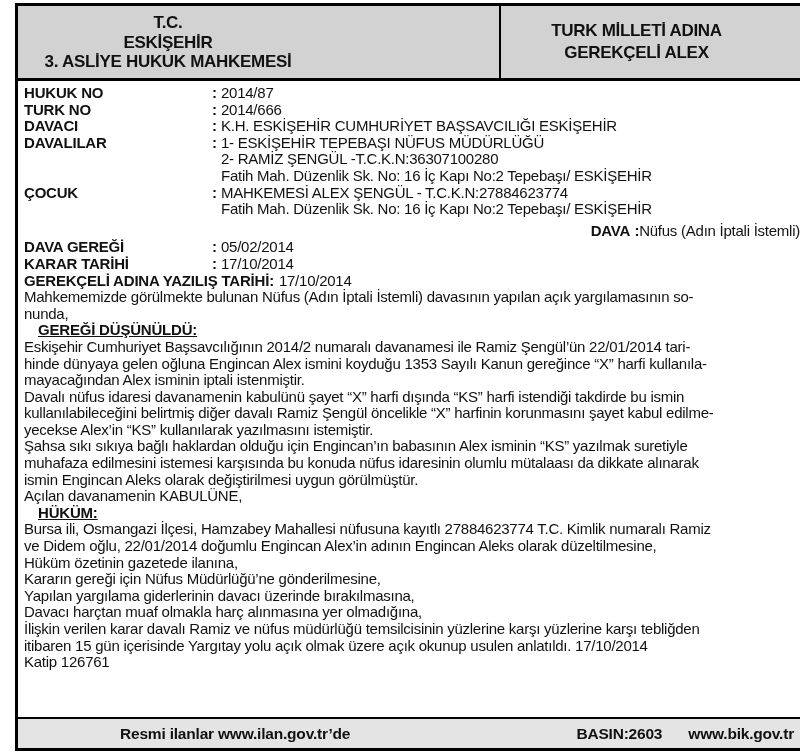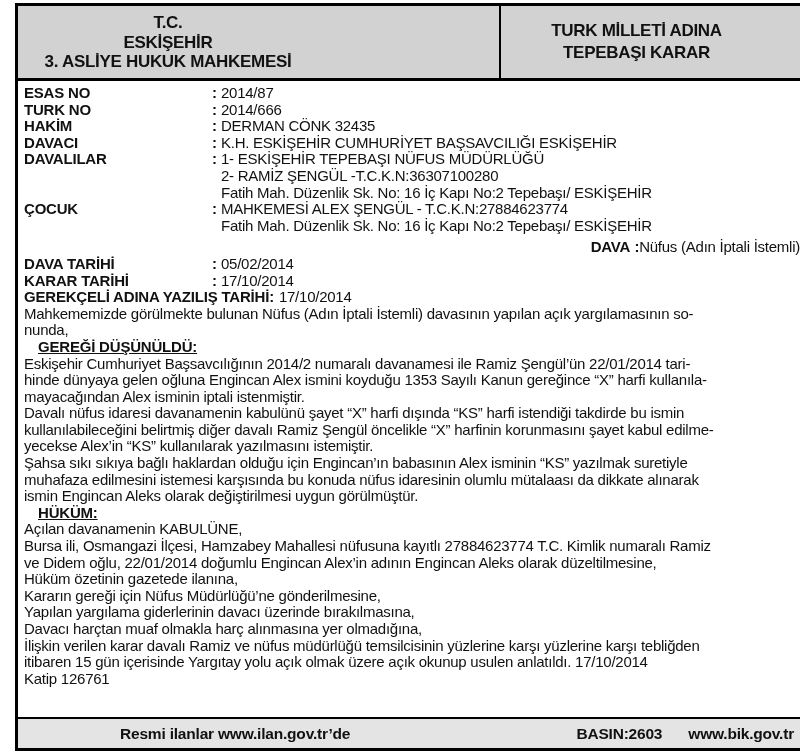--- a/index.html
+++ b/index.html
@@ -103,59 +103,58 @@
     <div class="hdr">
       <div class="hdr-left">
         <div class="hdr-left-inner" id="court-block">
             <div>T.C.</div>
             <div>ESKİŞEHİR</div>
             <div>3. ASLİYE HUKUK MAHKEMESİ</div>
           </div>
       </div>
       <div class="hdr-right" id="title-block">
           <div>TURK MİLLETİ ADINA</div>
-          <div>TEPEBAŞI KARAR</div>
+          <div>GEREKÇELİ ALEX</div>
         </div>
     </div>
 
     <div class="doc-body">
       <div id="fields">
-          <div class="field-row"><span class="field-label">ESAS NO</span><span class="field-sep">:</span><span class="field-value">2014/87</span></div>
+          <div class="field-row"><span class="field-label">HUKUK NO</span><span class="field-sep">:</span><span class="field-value">2014/87</span></div>
           <div class="field-row"><span class="field-label">TURK NO</span><span class="field-sep">:</span><span class="field-value">2014/666</span></div>
-          <div class="field-row"><span class="field-label">HAKİM</span><span class="field-sep">:</span><span class="field-value">DERMAN CÖNK 32435</span></div>
           <div class="field-row"><span class="field-label">DAVACI</span><span class="field-sep">:</span><span class="field-value">K.H. ESKİŞEHİR CUMHURİYET BAŞSAVCILIĞI ESKİŞEHİR</span></div>
           <div class="field-row"><span class="field-label">DAVALILAR</span><span class="field-sep">:</span><span class="field-value">1- ESKİŞEHİR TEPEBAŞI NÜFUS MÜDÜRLÜĞÜ</span></div>
           <div class="field-row"><span class="field-label"></span><span class="field-sep"></span><span class="field-value">2- RAMİZ ŞENGÜL -T.C.K.N:36307100280</span></div>
           <div class="field-row"><span class="field-label"></span><span class="field-sep"></span><span class="field-value">Fatih Mah. Düzenlik Sk. No: 16 İç Kapı No:2 Tepebaşı/ ESKİŞEHİR</span></div>
           <div class="field-row"><span class="field-label">ÇOCUK</span><span class="field-sep">:</span><span class="field-value">MAHKEMESİ ALEX ŞENGÜL - T.C.K.N:27884623774</span></div>
           <div class="field-row"><span class="field-label"></span><span class="field-sep"></span><span class="field-value">Fatih Mah. Düzenlik Sk. No: 16 İç Kapı No:2 Tepebaşı/ ESKİŞEHİR</span></div>
           <div class="field-row gap"><span class="field-label">DAVA</span><span class="field-sep">:</span><span class="field-value">Nüfus (Adın İptali İstemli)</span></div>
-          <div class="field-row"><span class="field-label">DAVA TARİHİ</span><span class="field-sep">:</span><span class="field-value">05/02/2014</span></div>
+          <div class="field-row"><span class="field-label">DAVA GEREĞİ</span><span class="field-sep">:</span><span class="field-value">05/02/2014</span></div>
           <div class="field-row"><span class="field-label">KARAR TARİHİ</span><span class="field-sep">:</span><span class="field-value">17/10/2014</span></div>
         </div>
 
       <div class="inline-row">
         <span class="inline-label">GEREKÇELİ ADINA YAZILIŞ TARİHİ</span><span class="inline-sep">:</span><span class="inline-value">17/10/2014</span>
       </div>
 
       <div id="body-lines">
           <div class="body-line">Mahkememizde görülmekte bulunan Nüfus (Adın İptali İstemli) davasının yapılan açık yargılamasının so-</div>
           <div class="body-line">nunda,</div>
           <div class="body-line"><span class="heading-text">GEREĞİ DÜŞÜNÜLDÜ:</span></div>
           <div class="body-line">Eskişehir Cumhuriyet Başsavcılığının 2014/2 numaralı davanamesi ile Ramiz Şengül’ün 22/01/2014 tari-</div>
           <div class="body-line">hinde dünyaya gelen oğluna Engincan Alex ismini koyduğu 1353 Sayılı Kanun gereğince “X” harfi kullanıla-</div>
           <div class="body-line">mayacağından Alex isminin iptali istenmiştir.</div>
           <div class="body-line">Davalı nüfus idaresi davanamenin kabulünü şayet “X” harfi dışında “KS” harfi istendiği takdirde bu ismin</div>
           <div class="body-line">kullanılabileceğini belirtmiş diğer davalı Ramiz Şengül öncelikle “X” harfinin korunmasını şayet kabul edilme-</div>
           <div class="body-line">yecekse Alex’in “KS” kullanılarak yazılmasını istemiştir.</div>
           <div class="body-line">Şahsa sıkı sıkıya bağlı haklardan olduğu için Engincan’ın babasının Alex isminin “KS” yazılmak suretiyle</div>
           <div class="body-line">muhafaza edilmesini istemesi karşısında bu konuda nüfus idaresinin olumlu mütalaası da dikkate alınarak</div>
           <div class="body-line">ismin Engincan Aleks olarak değiştirilmesi uygun görülmüştür.</div>
+          <div class="body-line">Açılan davanamenin KABULÜNE,</div>
           <div class="body-line"><span class="heading-text">HÜKÜM:</span></div>
-          <div class="body-line">Açılan davanamenin KABULÜNE,</div>
           <div class="body-line">Bursa ili, Osmangazi İlçesi, Hamzabey Mahallesi nüfusuna kayıtlı 27884623774 T.C. Kimlik numaralı Ramiz</div>
           <div class="body-line">ve Didem oğlu, 22/01/2014 doğumlu Engincan Alex’in adının Engincan Aleks olarak düzeltilmesine,</div>
           <div class="body-line">Hüküm özetinin gazetede ilanına,</div>
           <div class="body-line">Kararın gereği için Nüfus Müdürlüğü’ne gönderilmesine,</div>
           <div class="body-line">Yapılan yargılama giderlerinin davacı üzerinde bırakılmasına,</div>
           <div class="body-line">Davacı harçtan muaf olmakla harç alınmasına yer olmadığına,</div>
           <div class="body-line">İlişkin verilen karar davalı Ramiz ve nüfus müdürlüğü temsilcisinin yüzlerine karşı yüzlerine karşı tebliğden</div>
           <div class="body-line">itibaren 15 gün içerisinde Yargıtay yolu açık olmak üzere açık okunup usulen anlatıldı. 17/10/2014</div>
           <div class="body-line">Katip 126761</div>
         </div>

